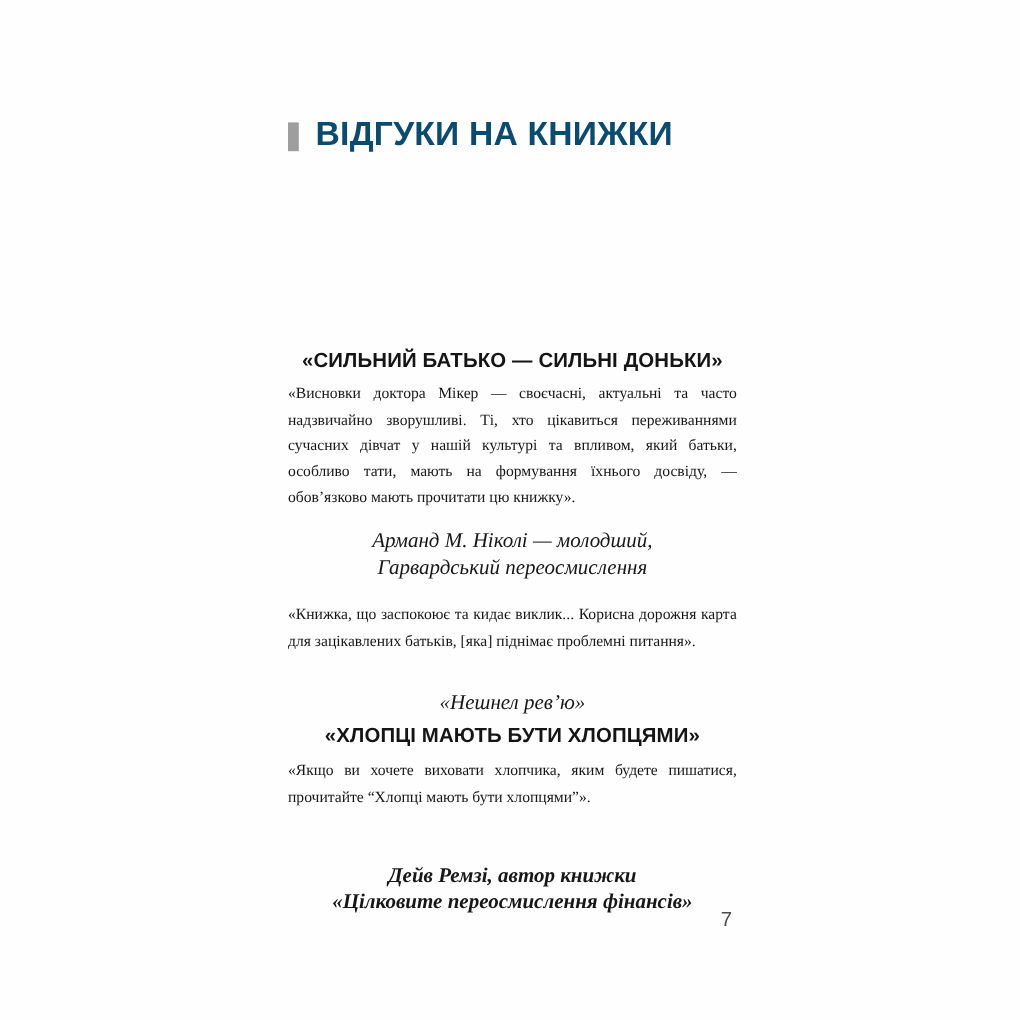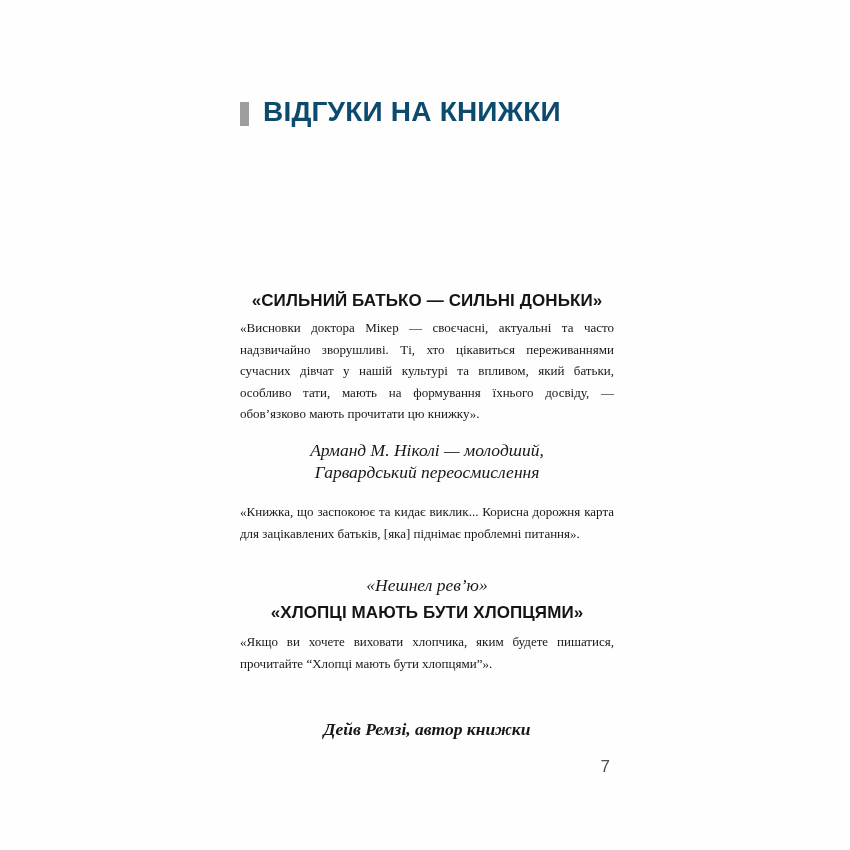--- a/index.html
+++ b/index.html
@@ -124,17 +124,18 @@
   <div class="col attribution attr-2">
     <div>«Нешнел рев’ю»</div>
   </div>
 
   <div class="col section-heading heading-2">«ХЛОПЦІ МАЮТЬ БУТИ ХЛОПЦЯМИ»</div>
 
   <div class="col quote quote-3">«Якщо ви хочете виховати хлопчика, яким будете пишатися, прочитайте “Хлопці мають бути хлопцями”».</div>
 
   <div class="col attribution attr-3">
     <div>Дейв Ремзі, автор книжки</div>
+    <div>«Цілковите переосмислення фінансів»</div>
   </div>
 
   <div class="col page-number">7</div>
 
 </div>
 
 </body></html>

